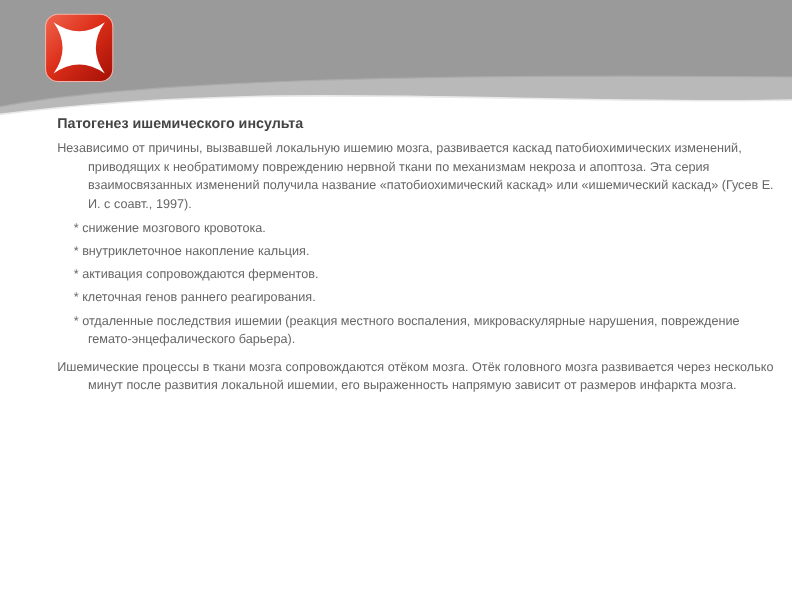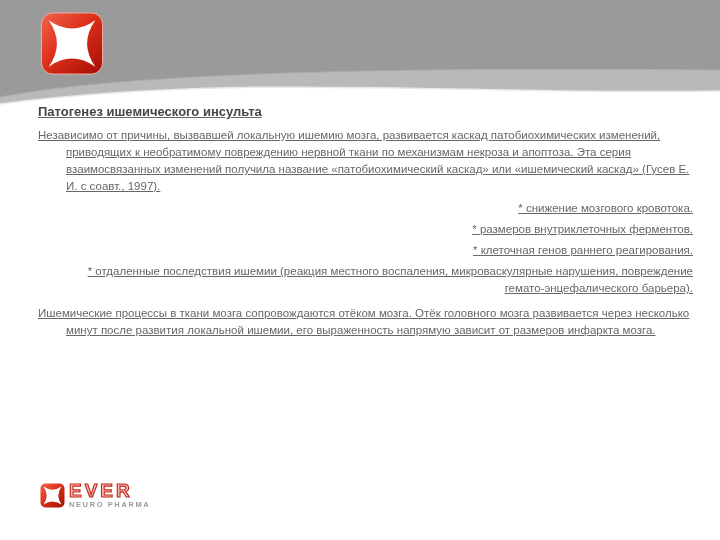--- a/index.html
+++ b/index.html
@@ -31,42 +31,41 @@
     position: absolute;
     left: 40px; top: 12px;
     width: 64px; height: 63px;
     z-index: 3;
   }
   .top-logo svg { width: 100%; height: 100%; display: block; }
 
   
   .content {
     position: absolute;
-    left: 38px; top: 104px;
+    left: 52px; top: 104px;
     width: 655px;
     z-index: 2;
     color: #676767;
     font-size: 11.5px;
     line-height: 17px;
-    text-decoration: underline;
   }
   .slide-title {
     margin: 0 0 7px 0;
     font-size: 13px;
     line-height: 16px;
     font-weight: bold;
     color: #454545;
   }
   .para {
     margin: 0;
     padding-left: 28px;
     text-indent: -28px;
   }
   .para.gap-lg { margin-top: 26px; }
-  .bullets { margin-top: 5px; text-align: right; }
+  .bullets { margin-top: 5px; }
   .bullet {
     margin: 0 0 4px 0;
     padding-left: 28px;
     text-indent: -13px;
   }
   .para.last { margin-top: 8px; }
 
   
   .footer-logo {
     position: absolute;
@@ -129,41 +128,23 @@
   </div>
 
   <div class="content">
     <h1 class="slide-title">Патогенез ишемического инсульта</h1>
 
     <p class="para">Независимо от причины, вызвавшей локальную ишемию мозга, развивается каскад патобиохимических изменений, приводящих к необратимому повреждению нервной ткани по механизмам некроза и апоптоза. Эта серия взаимосвязанных изменений получила название «патобиохимический каскад» или «ишемический каскад» (Гусев Е. И. с соавт., 1997).</p>
 
 
     <div class="bullets">
       <p class="bullet">* снижение мозгового кровотока.</p>
-      <p class="bullet">* размеров внутриклеточных ферментов.</p>
+      <p class="bullet">* внутриклеточное накопление кальция.</p>
+      <p class="bullet">* активация сопровождаются ферментов.</p>
       <p class="bullet">* клеточная генов раннего реагирования.</p>
       <p class="bullet">* отдаленные последствия ишемии (реакция местного воспаления, микроваскулярные нарушения, повреждение гемато-энцефалического барьера).</p>
     </div>
 
     <p class="para last">Ишемические процессы в ткани мозга сопровождаются отёком мозга. Отёк головного мозга развивается через несколько минут после развития локальной ишемии, его выраженность напрямую зависит от размеров инфаркта мозга.</p>
   </div>
 
-  <div class="footer-logo">
-    <span class="brand-icon">
-      <svg viewBox="0 0 100 100" aria-hidden="true">
-        <defs>
-          <linearGradient id="redg2" x1="0" y1="0" x2="1" y2="1">
-            <stop offset="0" stop-color="#f0654d"></stop>
-            <stop offset="0.45" stop-color="#dd2f1a"></stop>
-            <stop offset="1" stop-color="#a30f05"></stop>
-          </linearGradient>
-        </defs>
-        <rect x="2" y="2" width="96" height="96" rx="20" fill="url(#redg2)"></rect>
-        <path d="M14,14 Q50,39 86,14 Q61,50 86,86 Q50,61 14,86 Q39,50 14,14 Z" fill="#ffffff"></path>
-      </svg>
-    </span>
-    <span class="brand-text">
-      <span class="brand-name">EVER</span>
-      <span class="brand-sub">NEURO PHARMA</span>
-    </span>
-  </div>
 
 </div>
 
 </body></html>

